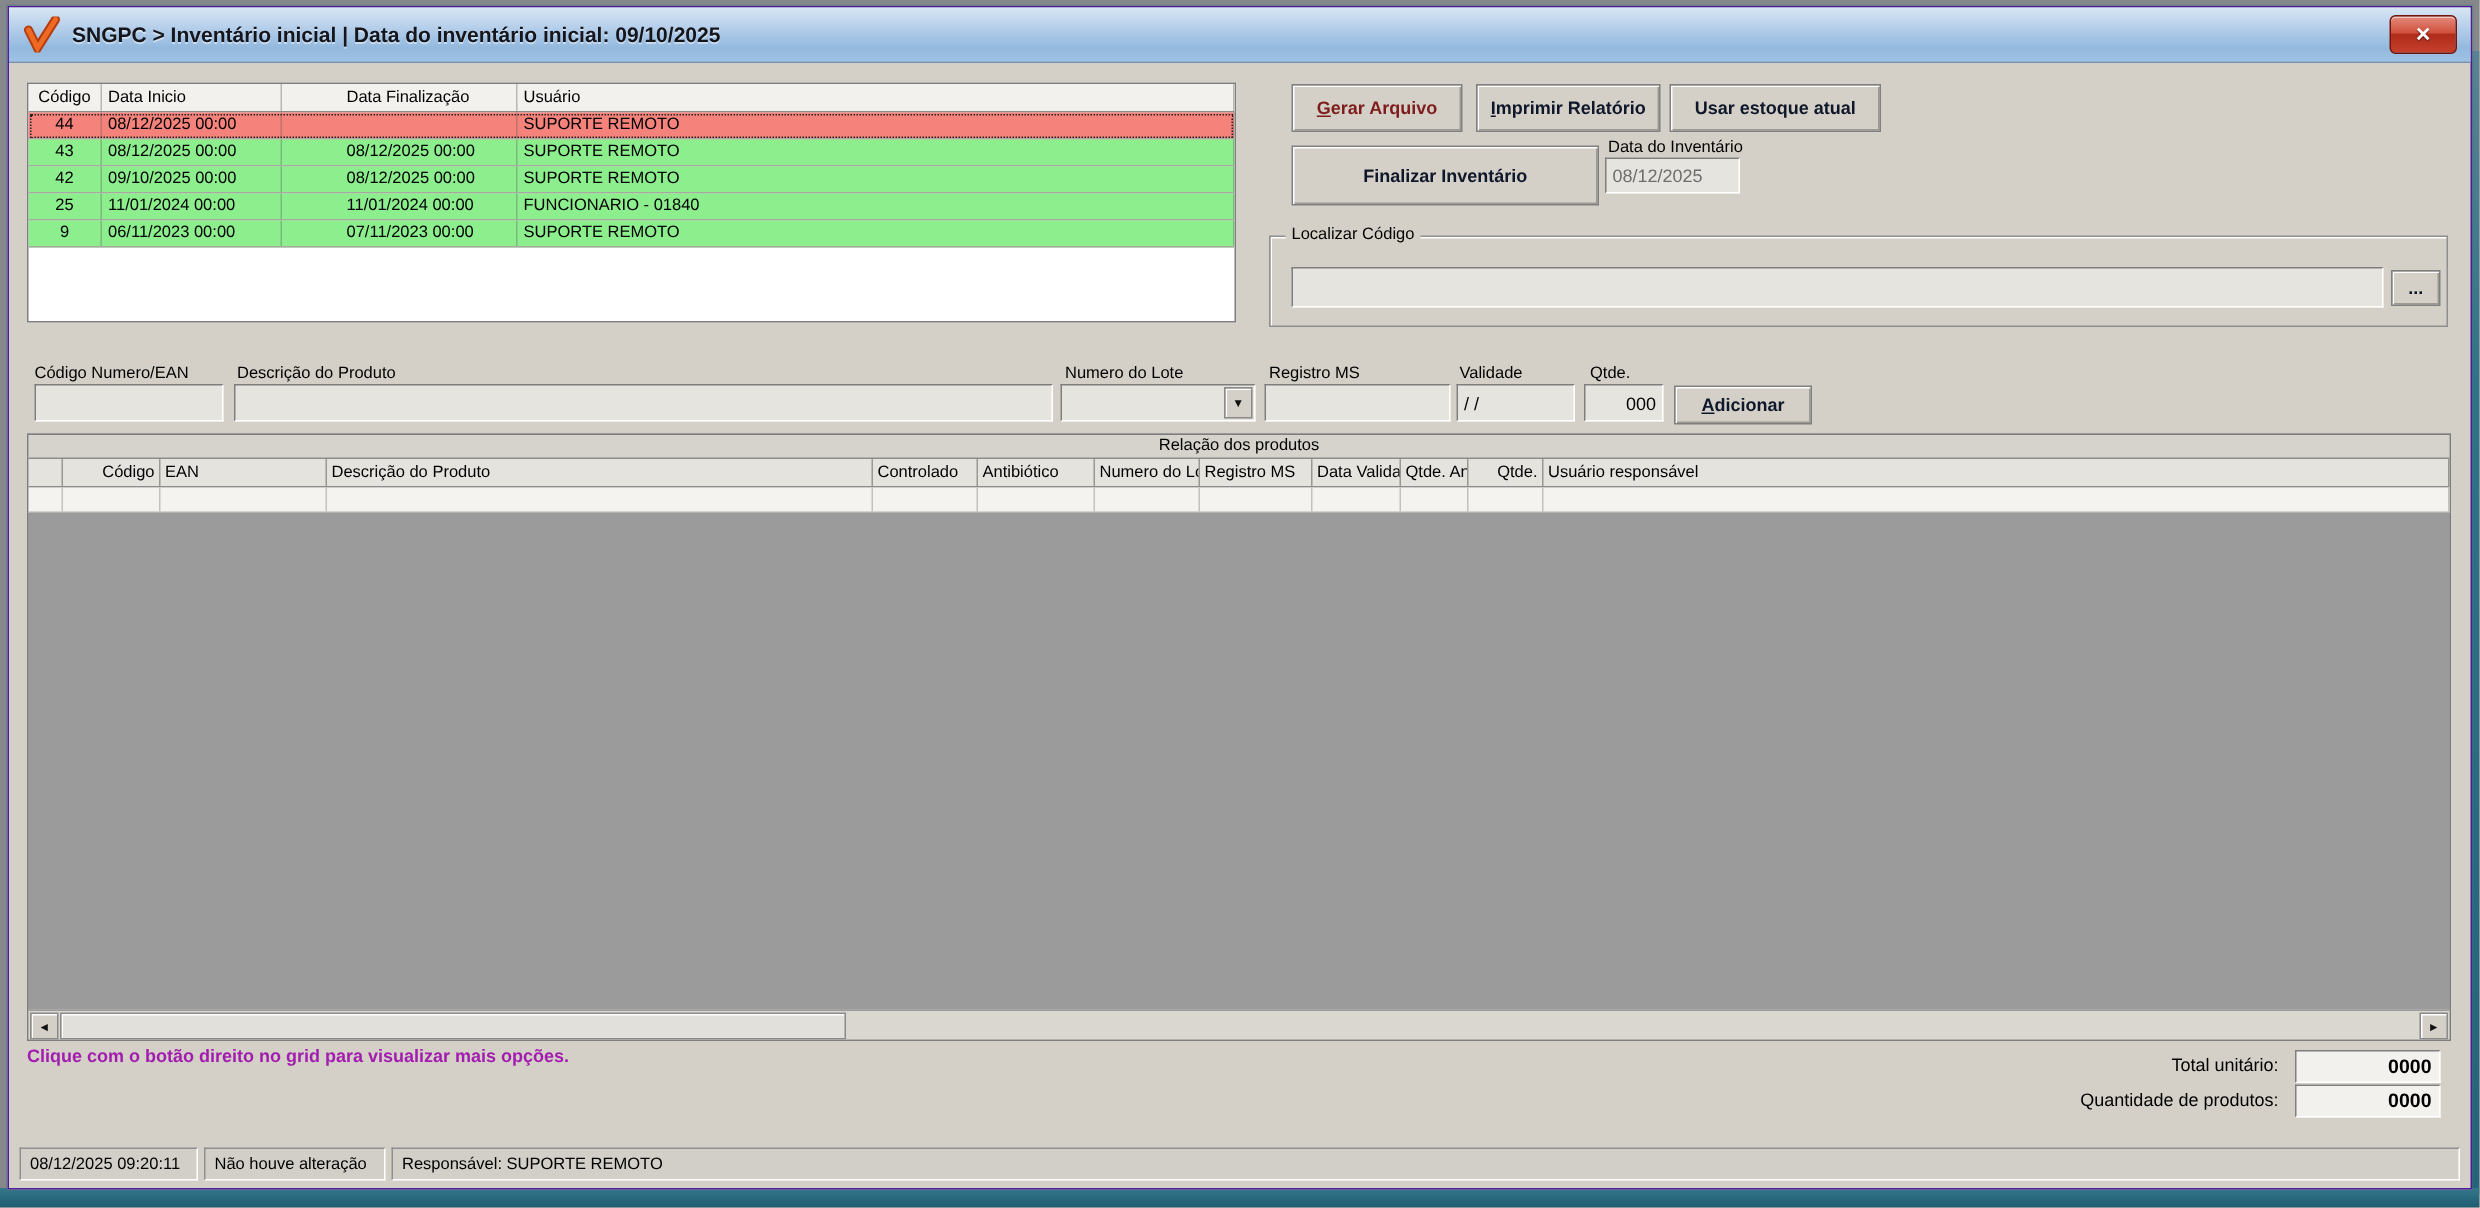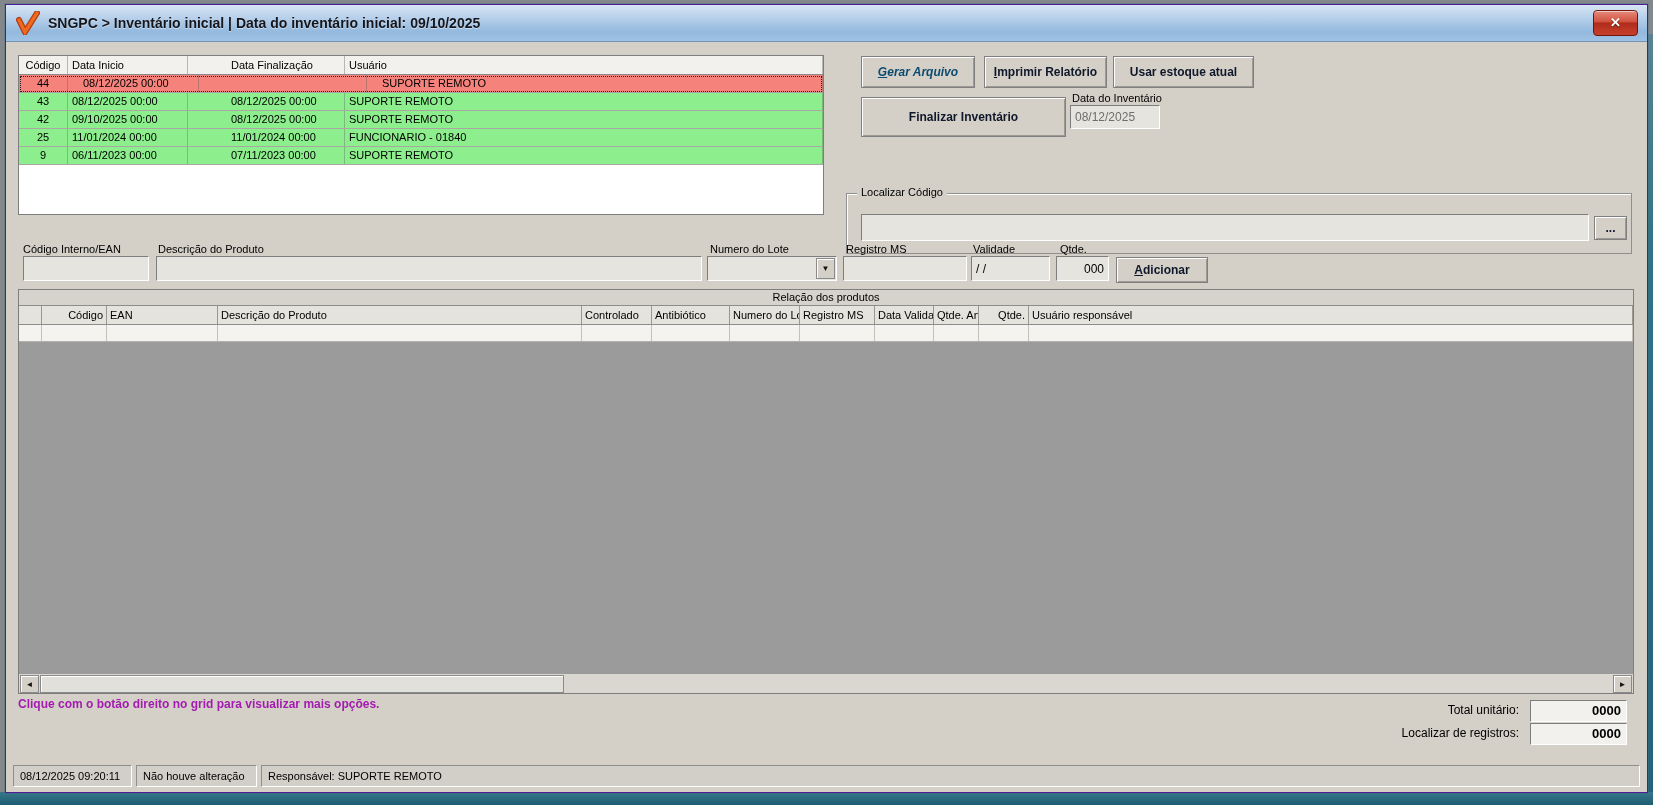--- a/index.html
+++ b/index.html
@@ -45,21 +45,21 @@
 
   
   .btn {
     position:absolute; background:#d4d0c8; border:1px solid #808080;
     box-shadow:inset 1px 1px 0 #fdfdfd, inset -1px -1px 0 #9e9a93;
     font-family:"Liberation Sans",sans-serif; font-size:12px; font-weight:bold;
     text-align:center; color:#0f172a; display:flex; align-items:center; justify-content:center;
   }
   .btn span { display:block; }
   .accel::first-letter { text-decoration:underline; }
-  .btn.disabled { color:#0c4a6e;font-style:italic; }
+  .btn.disabled { color:#7f1d1d; }
   input.field {
     position:absolute; font-family:"Liberation Sans",sans-serif; font-size:12px;
     padding:0 4px; outline:none;
     border:1px solid; border-color:#7e7e7e #ffffff #ffffff #7e7e7e; background:#e6e4df;
   }
   .lbl { position:absolute; font-size:11px; white-space:nowrap; }
 
   
   .inv-grid {
     position:absolute; left:12px; top:50px; width:806px; height:160px;
@@ -71,21 +71,21 @@
   .inv-row .c { font-size:11px; line-height:17px; padding-left:4px; border-right:1px solid rgba(90,90,90,.35); white-space:nowrap; overflow:hidden; }
   .c.w-cod { width:49px; padding-left:0; text-align:center; }
   .c.w-di  { width:120px; }
   .c.w-df  { width:118px;margin-left:39px; }
   .c.w-us  { flex:1; }
   .inv-row.selected { outline:1px dotted #222; outline-offset:-2px; }
 
   
   .fieldset {
     position:absolute; left:840px; top:152px; width:786px; height:61px;
-    border:1px solid #8f8f8f; box-shadow:inset 1px 1px 0 #fff;margin-top:36px;
+    border:1px solid #8f8f8f; box-shadow:inset 1px 1px 0 #fff;
   }
   .fieldset .legend {
     position:absolute; left:10px; top:-8px; background:#d4d0c8; padding:0 4px;
     font-size:11px;
   }
 
   
   .combo {
     position:absolute; left:701px; top:251px; width:130px; height:25px;
     border:1px solid; border-color:#7e7e7e #ffffff #ffffff #7e7e7e; background:#e6e4df;
@@ -161,21 +161,21 @@
     <div class="close-btn">✕</div>
   </div>
 
   <div class="inv-grid">
     <div class="inv-head">
       <div class="c w-cod">Código</div>
       <div class="c w-di">Data Inicio</div>
       <div class="c w-df">Data Finalização</div>
       <div class="c w-us">Usuário</div>
     </div>
-    <div class="inv-row selected" style="background: rgb(245, 131, 123); gap: 11px;">
+    <div class="inv-row selected" style="background: rgb(245, 131, 123);">
       <div class="c w-cod">44</div>
       <div class="c w-di">08/12/2025 00:00</div>
       <div class="c w-df"></div>
       <div class="c w-us">SUPORTE REMOTO</div>
     </div>
     <div class="inv-row" style="background: rgb(140, 238, 140);">
       <div class="c w-cod">43</div>
       <div class="c w-di">08/12/2025 00:00</div>
       <div class="c w-df">08/12/2025 00:00</div>
       <div class="c w-us">SUPORTE REMOTO</div>
@@ -217,21 +217,21 @@
   <input class="field" style="left: 1064px; top: 100px; width: 90px; height: 24px; color: rgb(110, 110, 110);" readonly="" value="08/12/2025">
 
   <div class="fieldset">
     <span class="legend">Localizar Código</span>
     <input class="field" style="left: 14px; top: 20px; width: 728px; height: 27px;">
     <div class="btn" style="left:747px; top:22px; width:33px; height:24px; font-weight:bold;">
       <span>...</span>
     </div>
   </div>
 
-  <div class="lbl" style="left:17px;  top:238px;">Código Interno/EAN</div>
+  <div class="lbl" style="left:17px;  top:238px;">Código Numero/EAN</div>
   <div class="lbl" style="left:152px; top:238px;">Descrição do Produto</div>
   <div class="lbl" style="left:704px; top:238px;">Numero do Lote</div>
   <div class="lbl" style="left:840px; top:238px;">Registro MS</div>
   <div class="lbl" style="left:967px; top:238px;">Validade</div>
   <div class="lbl" style="left:1054px; top:238px;">Qtde.</div>
 
   <input class="field" style="left: 17px; top: 251px; width: 126px; height: 25px;">
   <input class="field" style="left: 150px; top: 251px; width: 546px; height: 25px;">
   <div class="combo">
     <div class="drop">▼</div>
@@ -279,21 +279,21 @@
       <div class="sb-thumb"></div>
       <div class="sb-btn sb-right">►</div>
     </div>
   </div>
 
   <div class="hint">Clique com o botão direito no grid para visualizar mais opções.</div>
 
   <div class="tot-lbl" style="left:1297px; top:698px;">Total unitário:</div>
   <div class="tot-fld" style="top:695px;">0000</div>
 
-  <div class="tot-lbl" style="left:1297px; top:721px;">Localizar de registros:</div>
+  <div class="tot-lbl" style="left:1297px; top:721px;">Quantidade de produtos:</div>
   <div class="tot-fld" style="top:718px;">0000</div>
 
   <div class="statusbar">
     <div class="sb-panel sp1">08/12/2025 09:20:11</div>
     <div class="sb-panel sp2">Não houve alteração</div>
     <div class="sb-panel sp3">Responsável: SUPORTE REMOTO</div>
   </div>
 
 </div>
 

